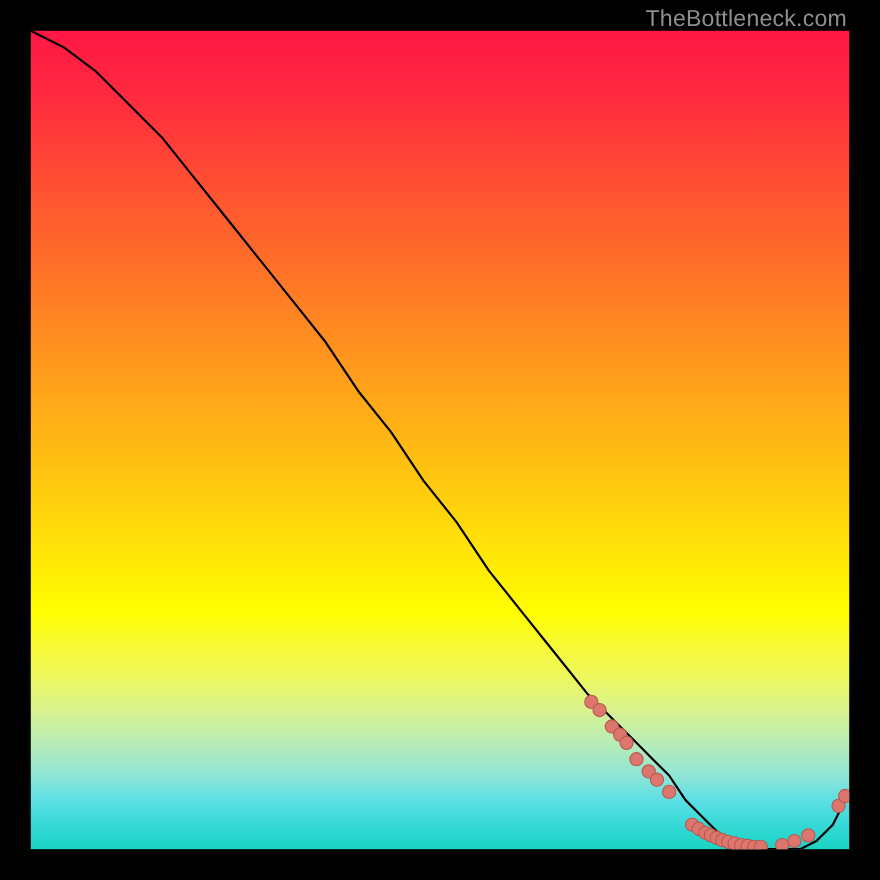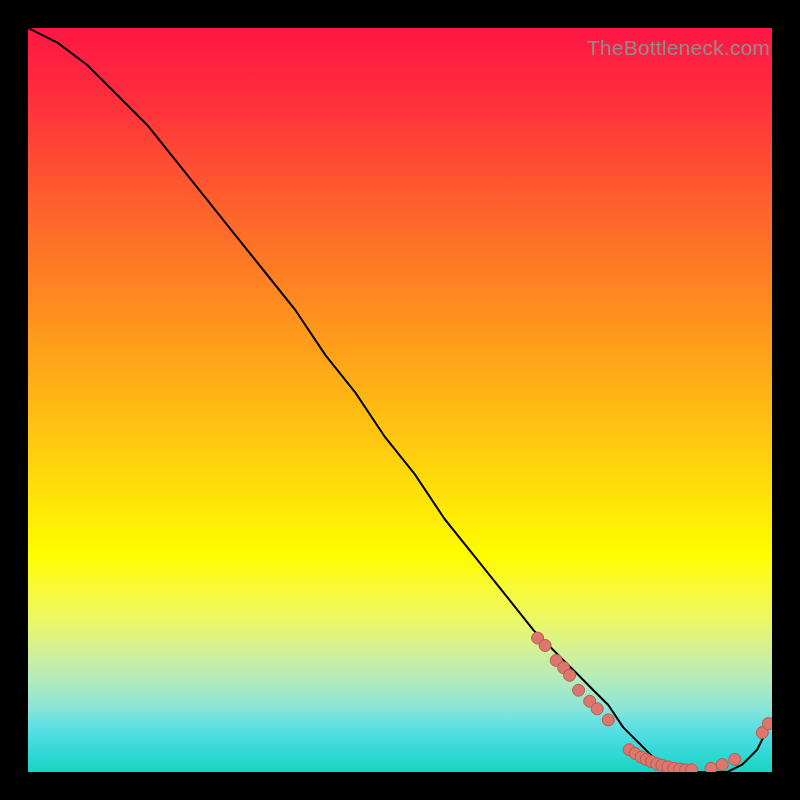--- a/index.html
+++ b/index.html
@@ -53,21 +53,20 @@
   }
   .attribution {
     position: absolute;
     top: 6px;
     right: 30px;
     font-family: Arial, Helvetica, sans-serif;
     font-size: 21px;
     color: #8f8f8f;
     letter-spacing: 0.2px;
     user-select: none;
-    margin-top: 30px;
   }
 </style>
 </head>
 <body>
 
 <div class="stage">
   <div class="plot-area">
     <svg class="svg-layer" viewBox="0 0 744 744" preserveAspectRatio="none">
       <g id="line-group">
           <path d="M0.0 0.0 L29.8 14.9 L59.5 37.2 L89.3 67.0 L119.0 96.7 L148.8 133.9 L178.6 171.1 L208.3 208.3 L238.1 245.5 L267.8 282.7 L297.6 327.4 L327.4 364.6 L357.1 409.2 L386.9 446.4 L416.6 491.0 L446.4 528.2 L476.2 565.4 L505.9 602.6 L520.8 617.5 L535.7 632.4 L550.6 647.3 L565.4 662.2 L580.3 677.0 L595.2 699.4 L610.1 714.2 L625.0 729.1 L639.8 736.6 L654.7 744.0 L669.6 744.0 L684.5 744.0 L699.4 744.0 L714.2 736.6 L729.1 721.7 L736.6 706.8 L744.0 691.9" fill="none" stroke="#000000" stroke-width="2" stroke-linecap="round" stroke-linejoin="round"></path>

